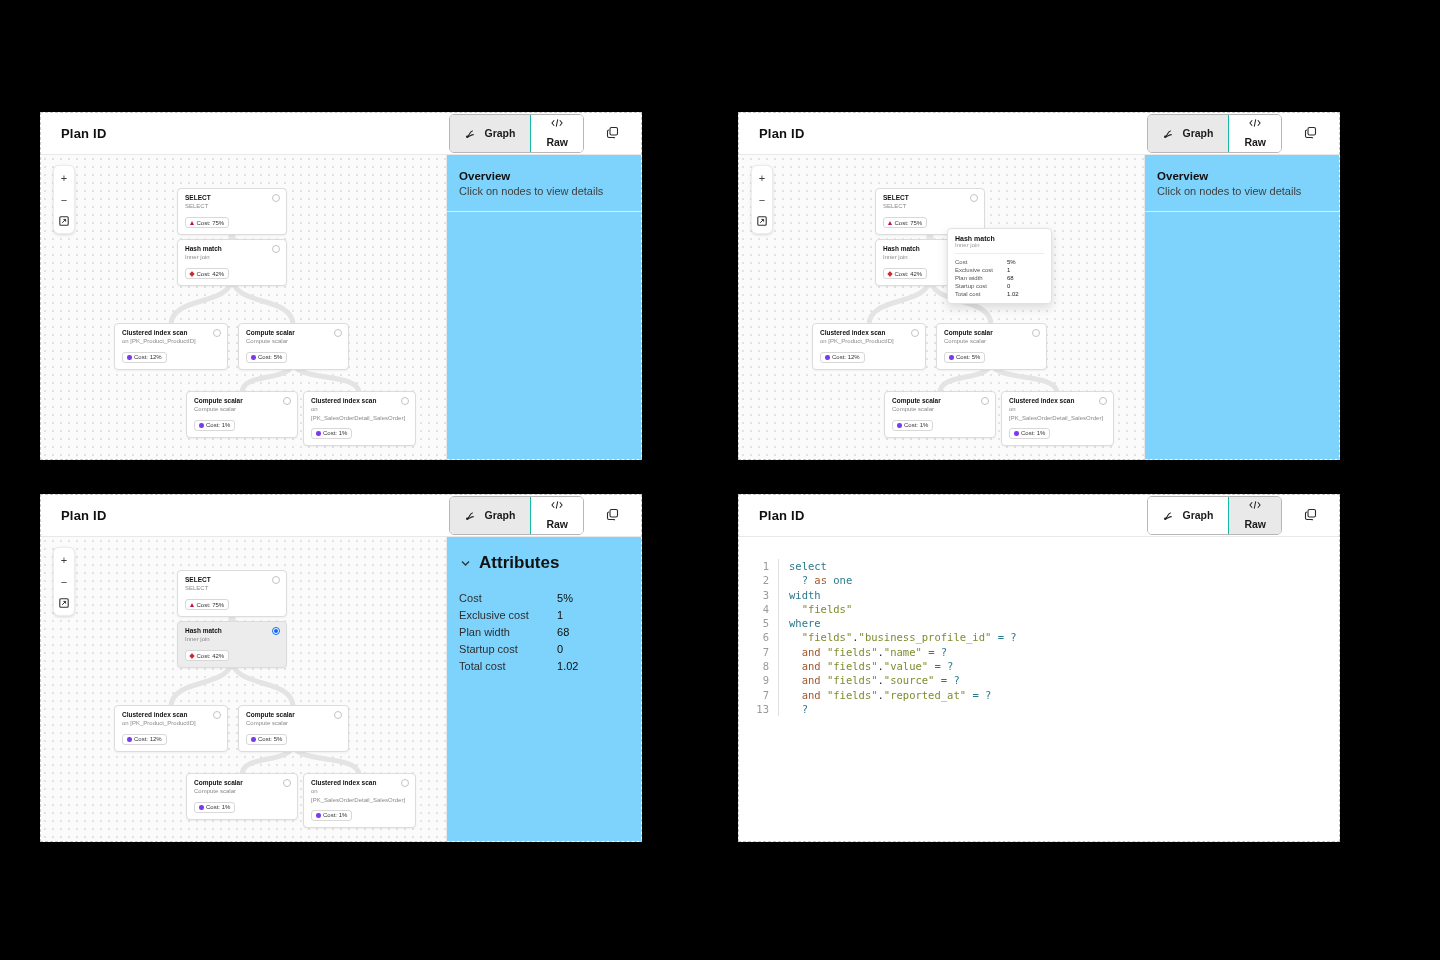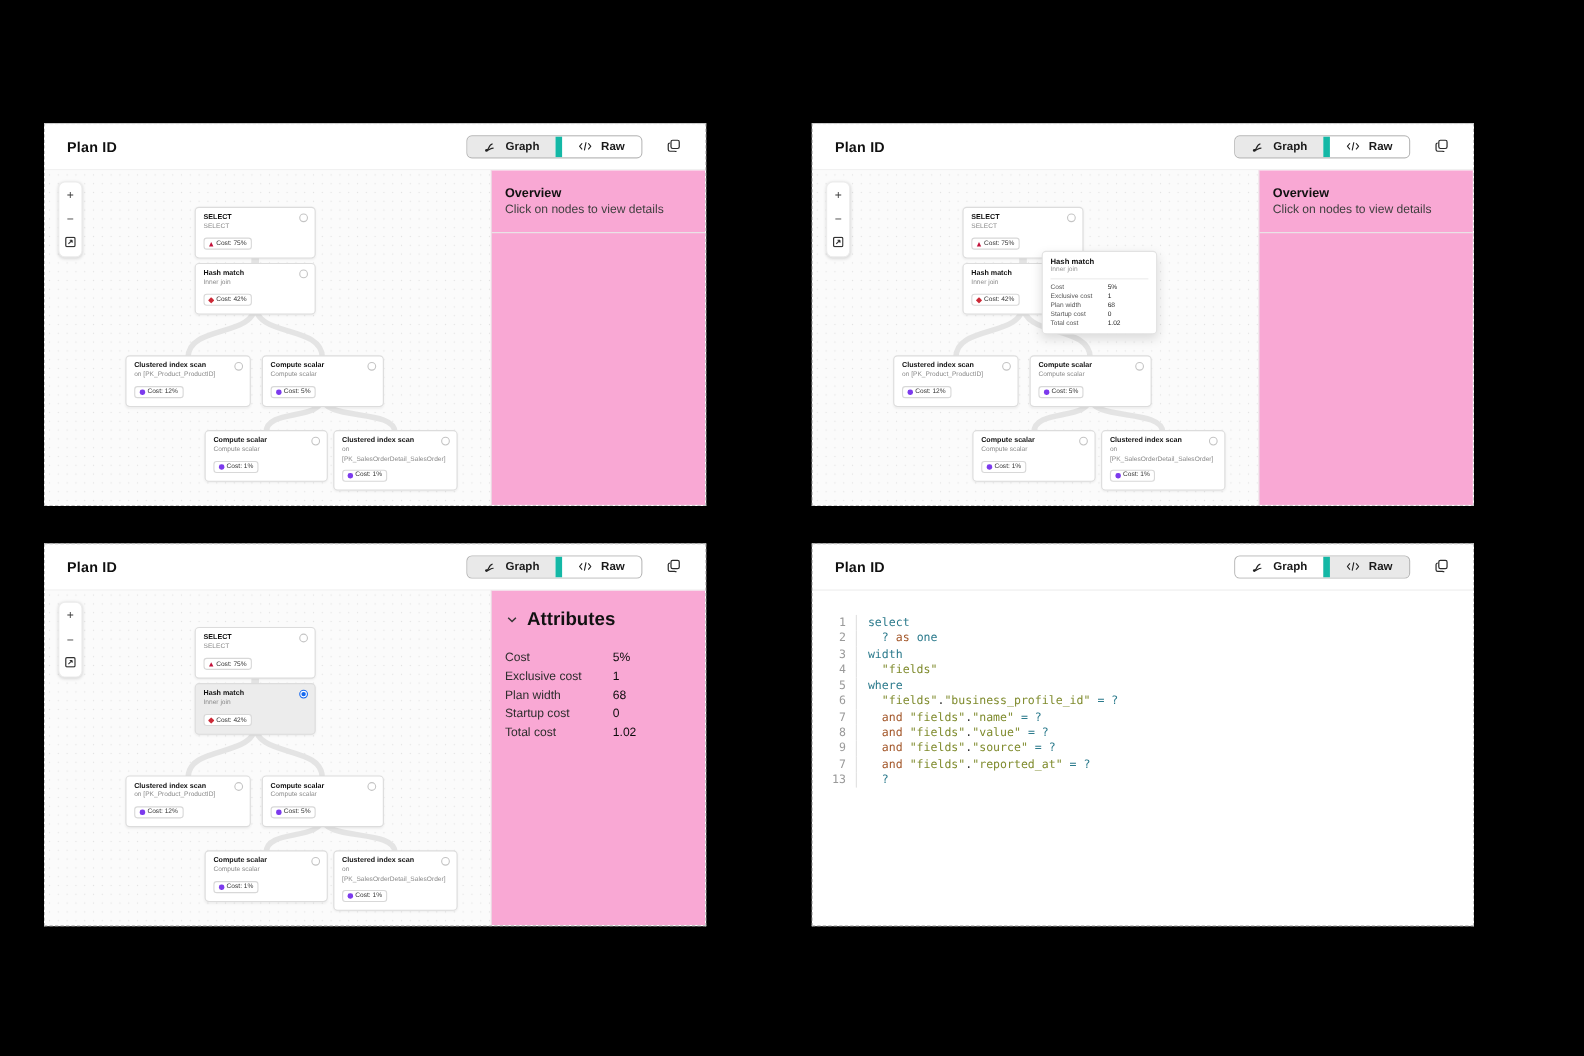--- a/index.html
+++ b/index.html
@@ -10,21 +10,21 @@
   #panel-2 { left:738px; top:112px; }
   #panel-3 { left:40px;  top:494px; }
   #panel-4 { left:738px; top:494px; }
 
   .panel-header { height:42px; display:flex; align-items:center; padding:0 22px 0 20px; border-bottom:1px solid #e8e8e8; background:#fff; }
   .panel-title { font-size:13px; font-weight:bold; color:#101010; letter-spacing:.2px; }
   .spacer { flex:1; }
 
   .toggle-group { display:flex; border:1px solid #b7b7b7; border-radius:5px; overflow:hidden; background:#fff; }
   .toggle-btn { display:flex; align-items:center; gap:8px; padding:3px 15px; font-size:10.5px; font-weight:600; color:#1a1a1a; background:#fff; border:none; cursor:pointer; line-height:1.3; font-family:"Liberation Sans",sans-serif; }
-  .toggle-btn + .toggle-btn { border-left:6px solid #14b8a6; }
+  .toggle-btn + .toggle-btn { border-left:1px solid #14b8a6;flex-direction:column; }
   .toggle-btn.active { background:#e9e9e9; }
   .toggle-btn svg { display:block; }
 
   .copy-btn { margin-left:22px; background:none; border:none; padding:0; cursor:pointer; color:#2a2a2a; display:flex; }
 
   .panel-body { position:relative; height:304px; display:flex; background:#fff; }
 
   .graph-area { position:relative; width:447px; height:100%; background-color:#fbfbfb;
     background-image:radial-gradient(#e3e3e3 0.8px, transparent 0.9px); background-size:8px 8px; overflow:hidden; }
 
@@ -49,21 +49,21 @@
   .g-node.selected .node-radio { border-color:#1467ef; }
   .g-node.selected .radio-dot { width:4px; height:4px; border-radius:50%; background:#1467ef; }
 
   .npos-0 { left:136px; top:33px;  }
   .npos-1 { left:136px; top:84px;  }
   .npos-2 { left:73px;  top:168px; width:114px; }
   .npos-3 { left:197px; top:168px; width:111px; }
   .npos-4 { left:145px; top:236px; width:112px; }
   .npos-5 { left:262px; top:236px; width:113px; }
 
-  .side-panel { width:215px; border-left:1px solid #e8e8e8; background:#f9a8d4; }
+  .side-panel { width:215px; border-left:1px solid #e8e8e8; background:#7dd3fc; }
   .side-head { padding:15px 12px 14px; border-bottom:1px solid #e8e8e8; }
   .side-title { font-size:11.5px; font-weight:bold; color:#111; margin-bottom:3px; }
   .side-sub { font-size:11px; color:#3f3f3f; }
 
   .attr-section { padding:14px 12px; }
   .attr-header { display:flex; align-items:center; gap:9px; font-size:17px; font-weight:bold; color:#111; margin:2px 2px 16px; cursor:pointer; }
   .attr-header svg { display:block; color:#333; }
   .attr-row { display:flex; align-items:center; height:17px; font-size:11px; }
   .attr-row-label { width:98px; flex:none; color:#2e2e2e; }
   .attr-row-value { color:#0d0d0d; }

